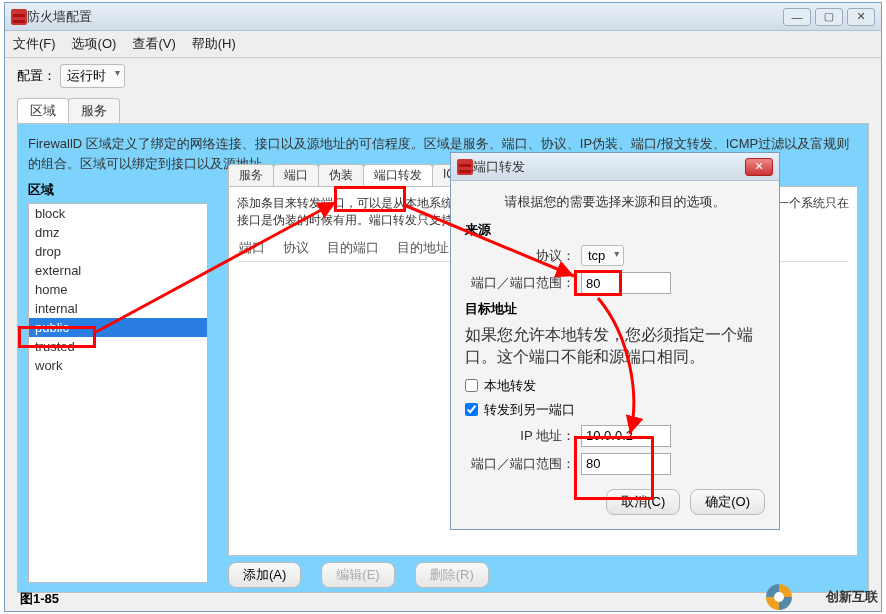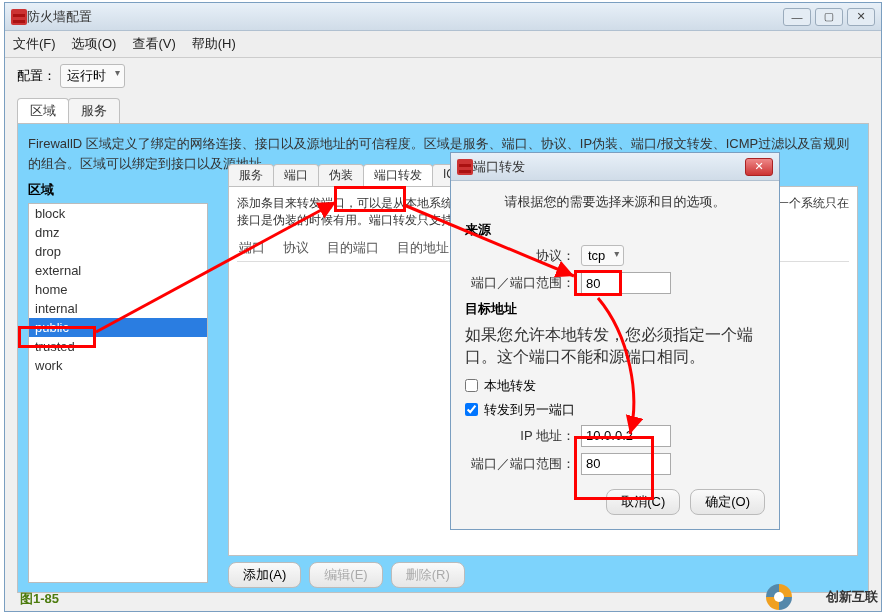--- a/index.html
+++ b/index.html
@@ -31,39 +31,39 @@
 .zones-list div { padding: 2px 6px; color: #333; }
 .zones-list .sel { background: #2a7de1; color: #fff; }
 
 .zright { position: absolute; left: 210px; top: 40px; right: 10px; }
 .subtabs { display: flex; }
 .subtabs .tab { padding: 2px 10px; font-size: 12px; }
 .subbody { border: 1px solid #c0c0c0; background: #fff; padding: 8px; height: 370px; }
 .subdesc { color: #333; line-height: 1.4; margin-bottom: 6px; font-size: 12px; }
 .cols { display: flex; gap: 18px; color: #555; font-size: 12px; padding: 4px 2px; border-bottom: 1px solid #ddd;}
 
-.btnrow { margin-top: 6px; display: flex; gap: 8px; }
+.btnrow { margin-top: 6px; display: flex; gap: 20px; }
 .btn { border: 1px solid #bbb; background: linear-gradient(#fafafa,#e6e6e6); padding: 3px 14px; border-radius: 8px; }
 .btn.dis { color: #aaa; }
 
 .dialog { position: absolute; left: 450px; top: 152px; width: 330px; }
 .dialog .body { background: #f4f4f4; padding: 12px 14px 14px 14px; }
 .dlgtxt { color: #333; margin-bottom: 10px; text-align: center; }
 .sect { font-weight: bold; margin: 6px 0; }
 .note { color: #333; line-height: 1.4; font-size: 16px; margin-bottom:8px;}
 .row { display: flex; align-items: center; margin: 6px 0; gap: 6px; }
 .row label { width: 110px; text-align: right; color: #333; }
 .inp { border: 1px solid #aaa; background: #fff; padding: 2px 4px; width: 90px; height:22px;}
 .chk { width: 13px; height: 13px; }
 .dlgbtns { display: flex; justify-content: flex-end; gap: 10px; margin-top: 14px; }
 
 .redbox { position: absolute; border: 3px solid red; pointer-events: none; }
 .arrow { position: absolute; pointer-events: none; }
 
-.figlabel { position: absolute; left: 20px; bottom: 6px; color: #4d7c0f; font-weight: bold; }
+.figlabel { position: absolute; left: 20px; bottom: 6px; color: #000000; font-weight: bold; }
 .brand { position: absolute; right: 8px; bottom: 4px; display:flex; align-items:center; gap:6px;}
 .brand .logo { width:26px; height:26px; border-radius:50%; background: conic-gradient(#f0a020 0 90deg, #58a 0 180deg, #f0a020 0 270deg, #58a 0 360deg); position:relative;}
 .brand .logo::after{content:"";position:absolute;inset:30%;background:#fff;border-radius:50%;}
 .brand span { color:#333; font-weight:bold;margin-left:28px; }
 .fw-icon { width:16px; height:16px; background:#c33; display:inline-block; position:relative; border-radius:2px;}
 .fw-icon::before{content:"";position:absolute;inset:2px;background:repeating-linear-gradient(0deg,#a11 0 3px,#c33 3px 6px);}
 </style>
 </head>
 <body>
 

